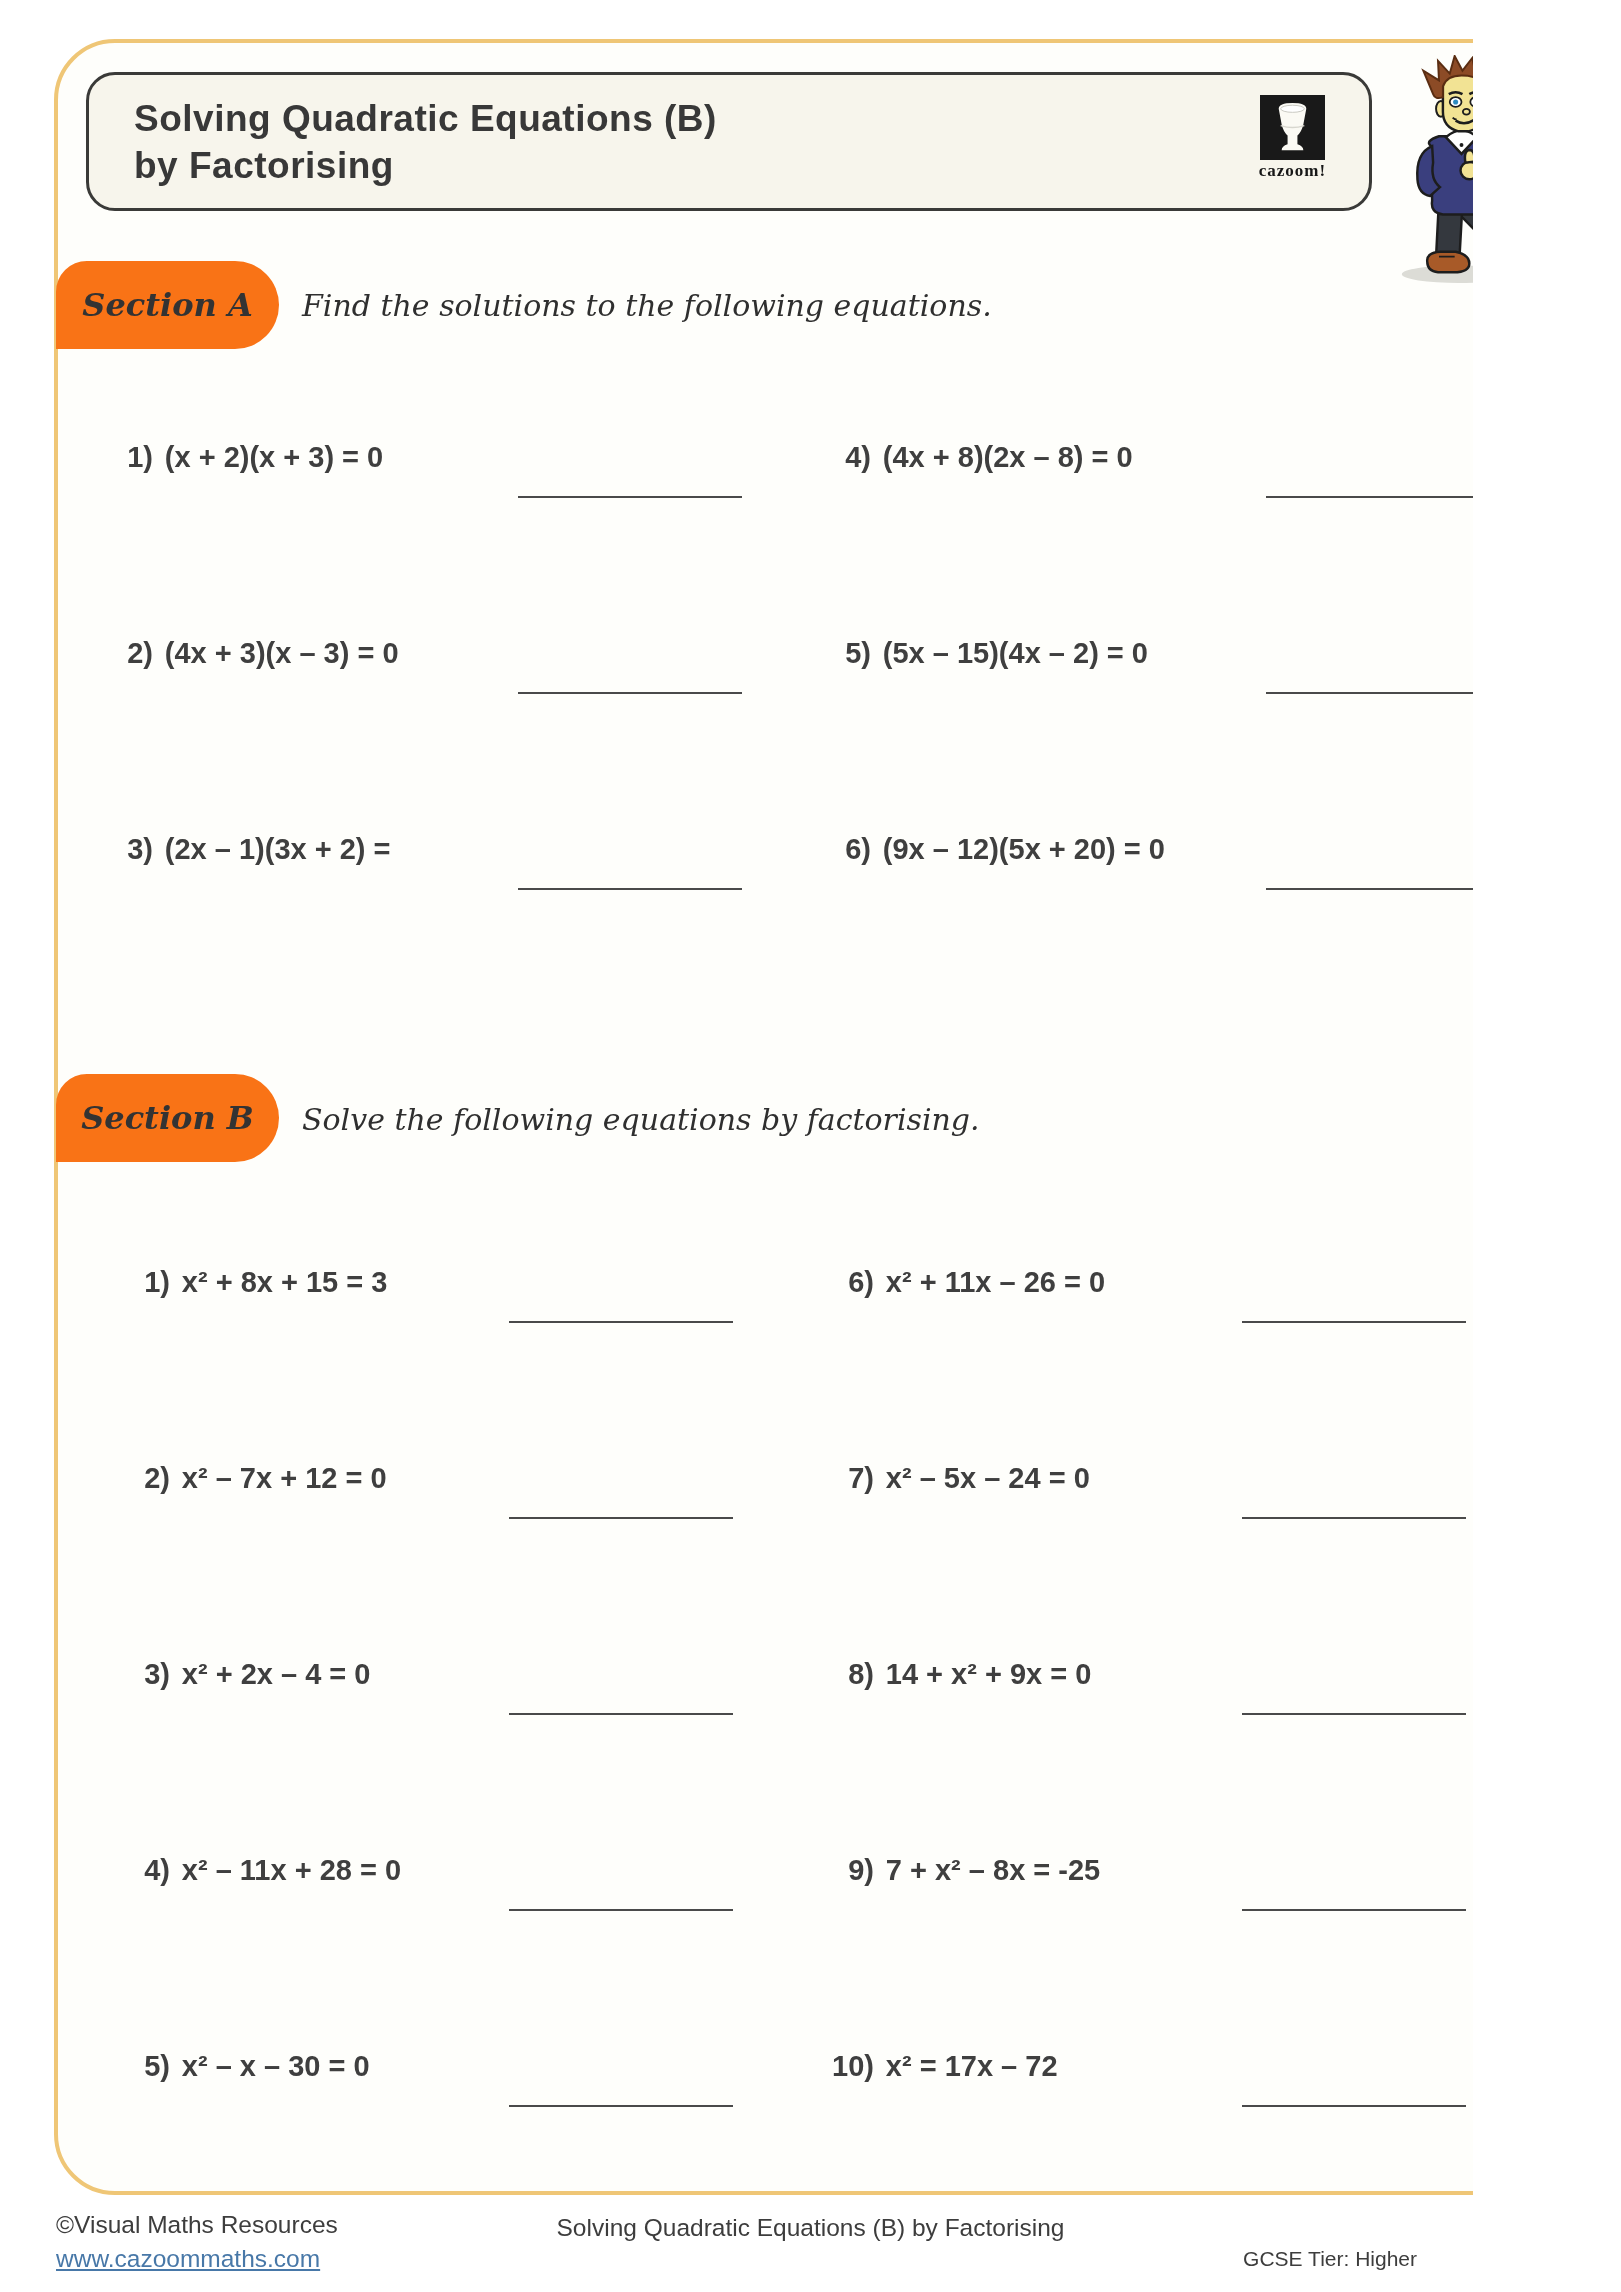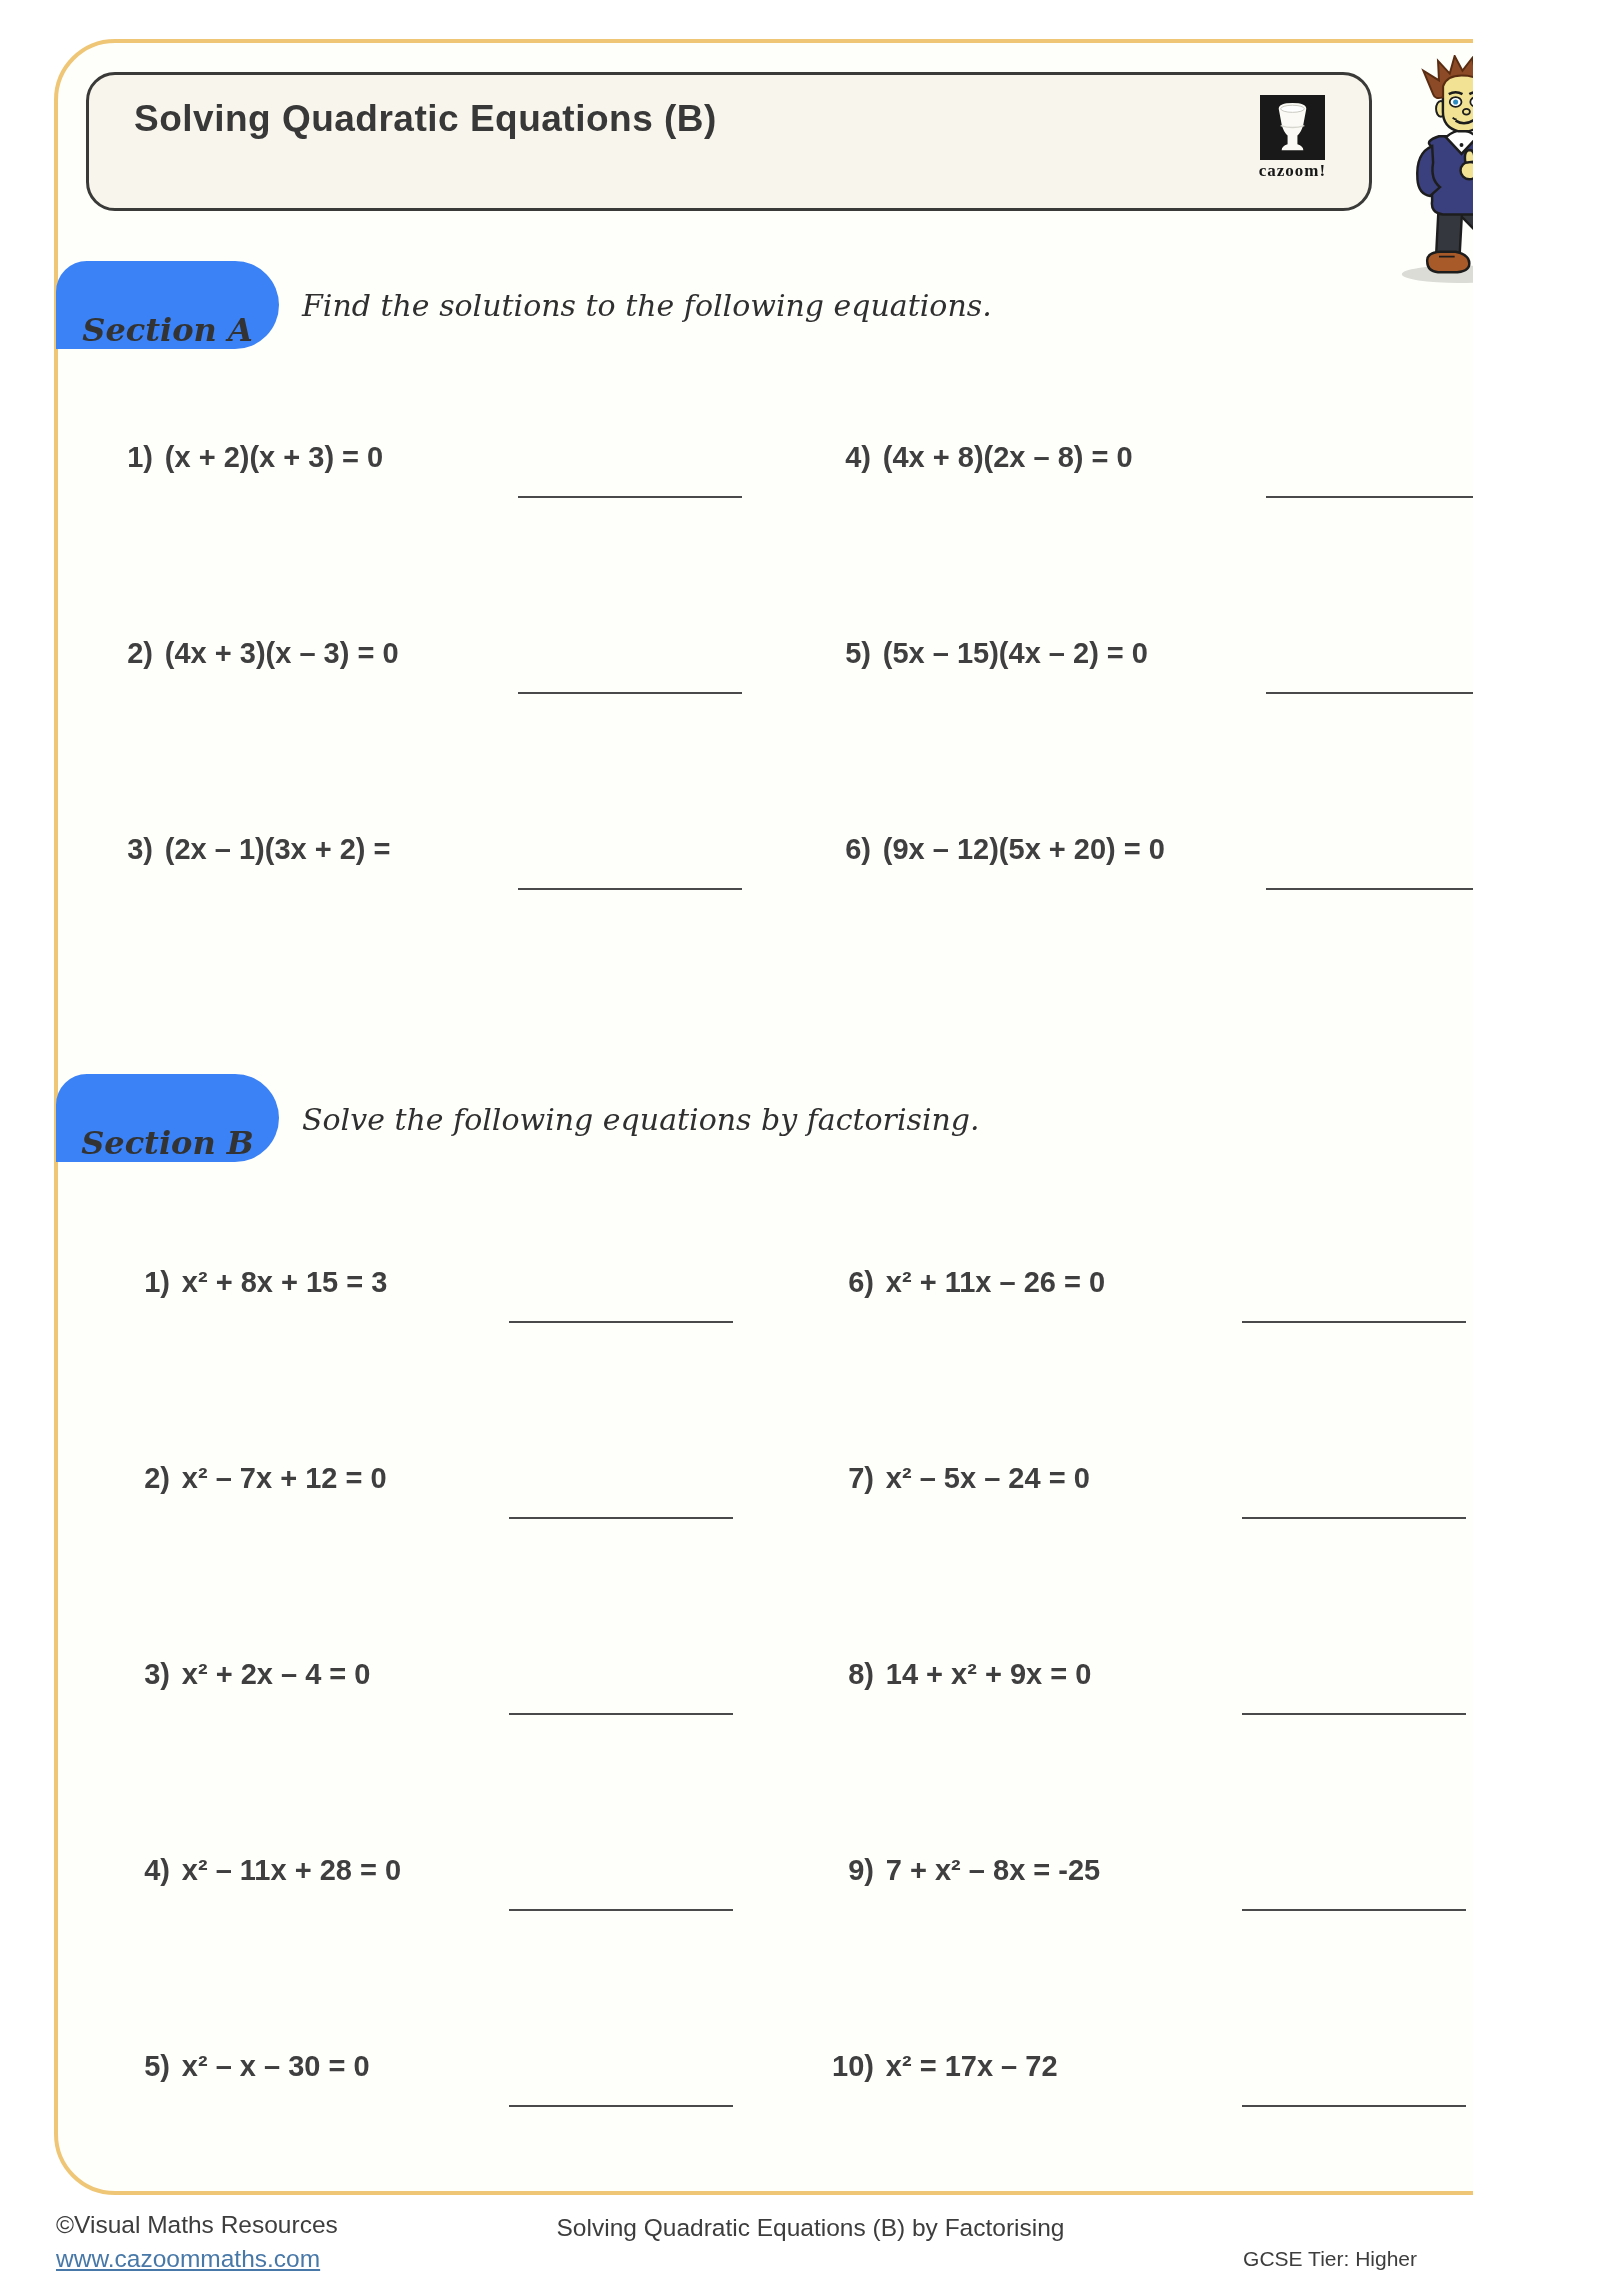--- a/index.html
+++ b/index.html
@@ -16,22 +16,22 @@
     position:absolute; left:86px; top:72px; width:1286px; height:139px;
     border:3.9px solid #3A3A38; border-radius:29px; background:#F7F5EC;
   }
   .title-text { position:absolute; left:45px; top:19.6px; font-size:37px; font-weight:bold; color:#383838; line-height:1.28; letter-spacing:0.5px; }
   .logo { position:absolute; right:17.6px; top:19.6px; width:118px; text-align:center; }
   .logo-square { display:block; margin:0 auto; }
   .logo-word { font-family:"Liberation Serif", serif; font-weight:bold; font-size:17px; color:#171717; margin-top:1px; letter-spacing:1px; }
   .mascot { position:absolute; left:1378px; top:55px; }
 
   .tab {
-    position:absolute; left:56px; width:223px; height:88px; background:#3b82f6;
-    border-radius:33px 47px 47px 0; display:flex; align-items:flex-end; justify-content:center;
+    position:absolute; left:56px; width:223px; height:88px; background:#f97316;
+    border-radius:33px 47px 47px 0; display:flex; align-items:center; justify-content:center;
   }
   .tab-a { top:261px; } .tab-b { top:1074px; }
   .tab-label { font-family:"DejaVu Serif", serif; font-style:italic; font-weight:bold; font-size:32px; color:#333; }
   .instr { position:absolute; left:302px; font-family:"DejaVu Serif", serif; font-style:italic; font-size:30px; color:#2f2f2f; }
   .instr-a { top:288px; } .instr-b { top:1102px; }
 
   .prob { position:absolute; font-size:29px; font-weight:bold; color:#3f3f3f; white-space:nowrap; }
   .pnum { display:inline-block; width:43px; text-align:right; margin-right:11.8px; }
   .pnum-wide { display:inline-block; width:55px; text-align:right; margin-right:11.8px; }
   .ansline { position:absolute; top:55px; width:224px; height:0; border-bottom:2.9px solid #4a4a4a; }
@@ -46,20 +46,21 @@
 </head>
 <body>
 
 <div class="page">
 
   <div class="frame"></div>
 
   <div class="title-box">
     <div class="title-text">
       <div>Solving Quadratic Equations (B)</div>
+      <div>by Factorising</div>
     </div>
     <div class="logo">
       <svg class="logo-square" width="65" height="65" viewBox="0 0 66 66">
         <rect x="0" y="0" width="66" height="66" fill="#191919"></rect>
         <path d="M19 14 Q19 8 33 8 Q47 8 47 14 L44 30 Q42 38 38 41 L38 50 Q44 52 44 56 L22 56 Q22 52 28 50 L28 41 Q24 38 22 30 Z" fill="#FBFAF4"></path>
         <ellipse cx="33" cy="14" rx="12" ry="3.6" fill="#ffffff" stroke="#c9c9c2" stroke-width="1"></ellipse>
         <path d="M21 31 Q33 35 45 31" stroke="#d8d7cf" stroke-width="1.4" fill="none"></path>
       </svg>
       <div class="logo-word">cazoom!</div>
     </div>

